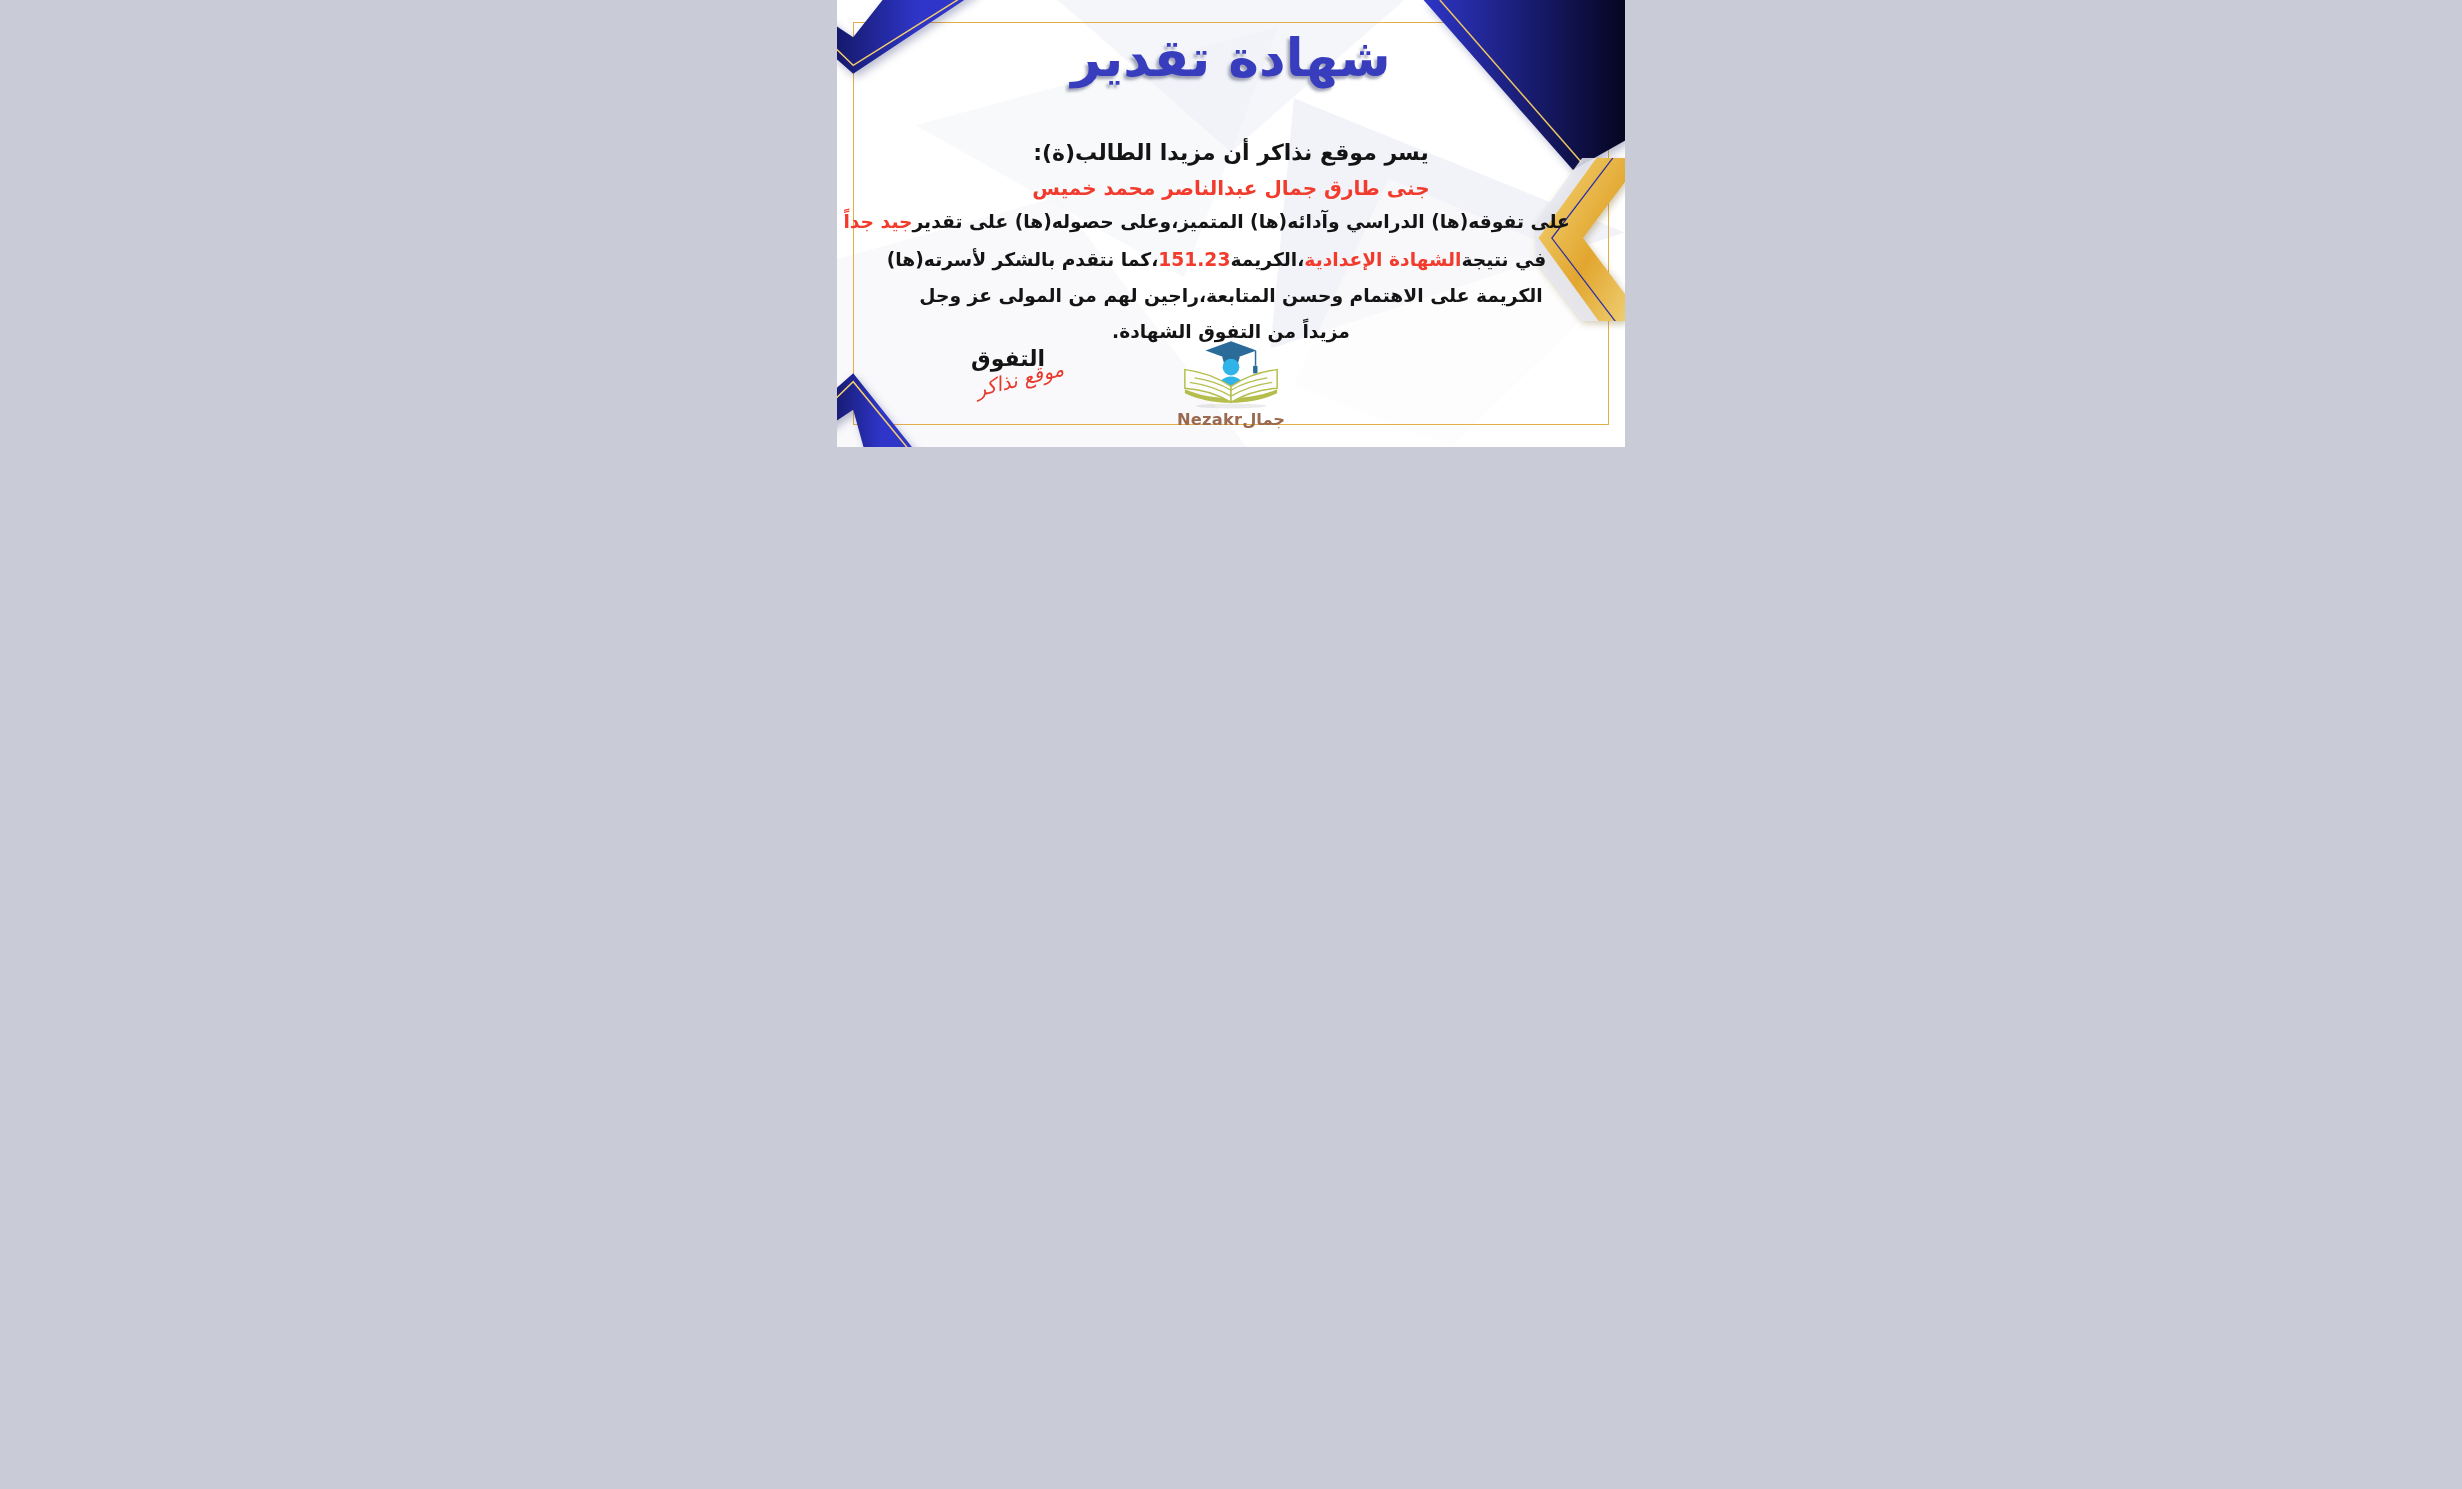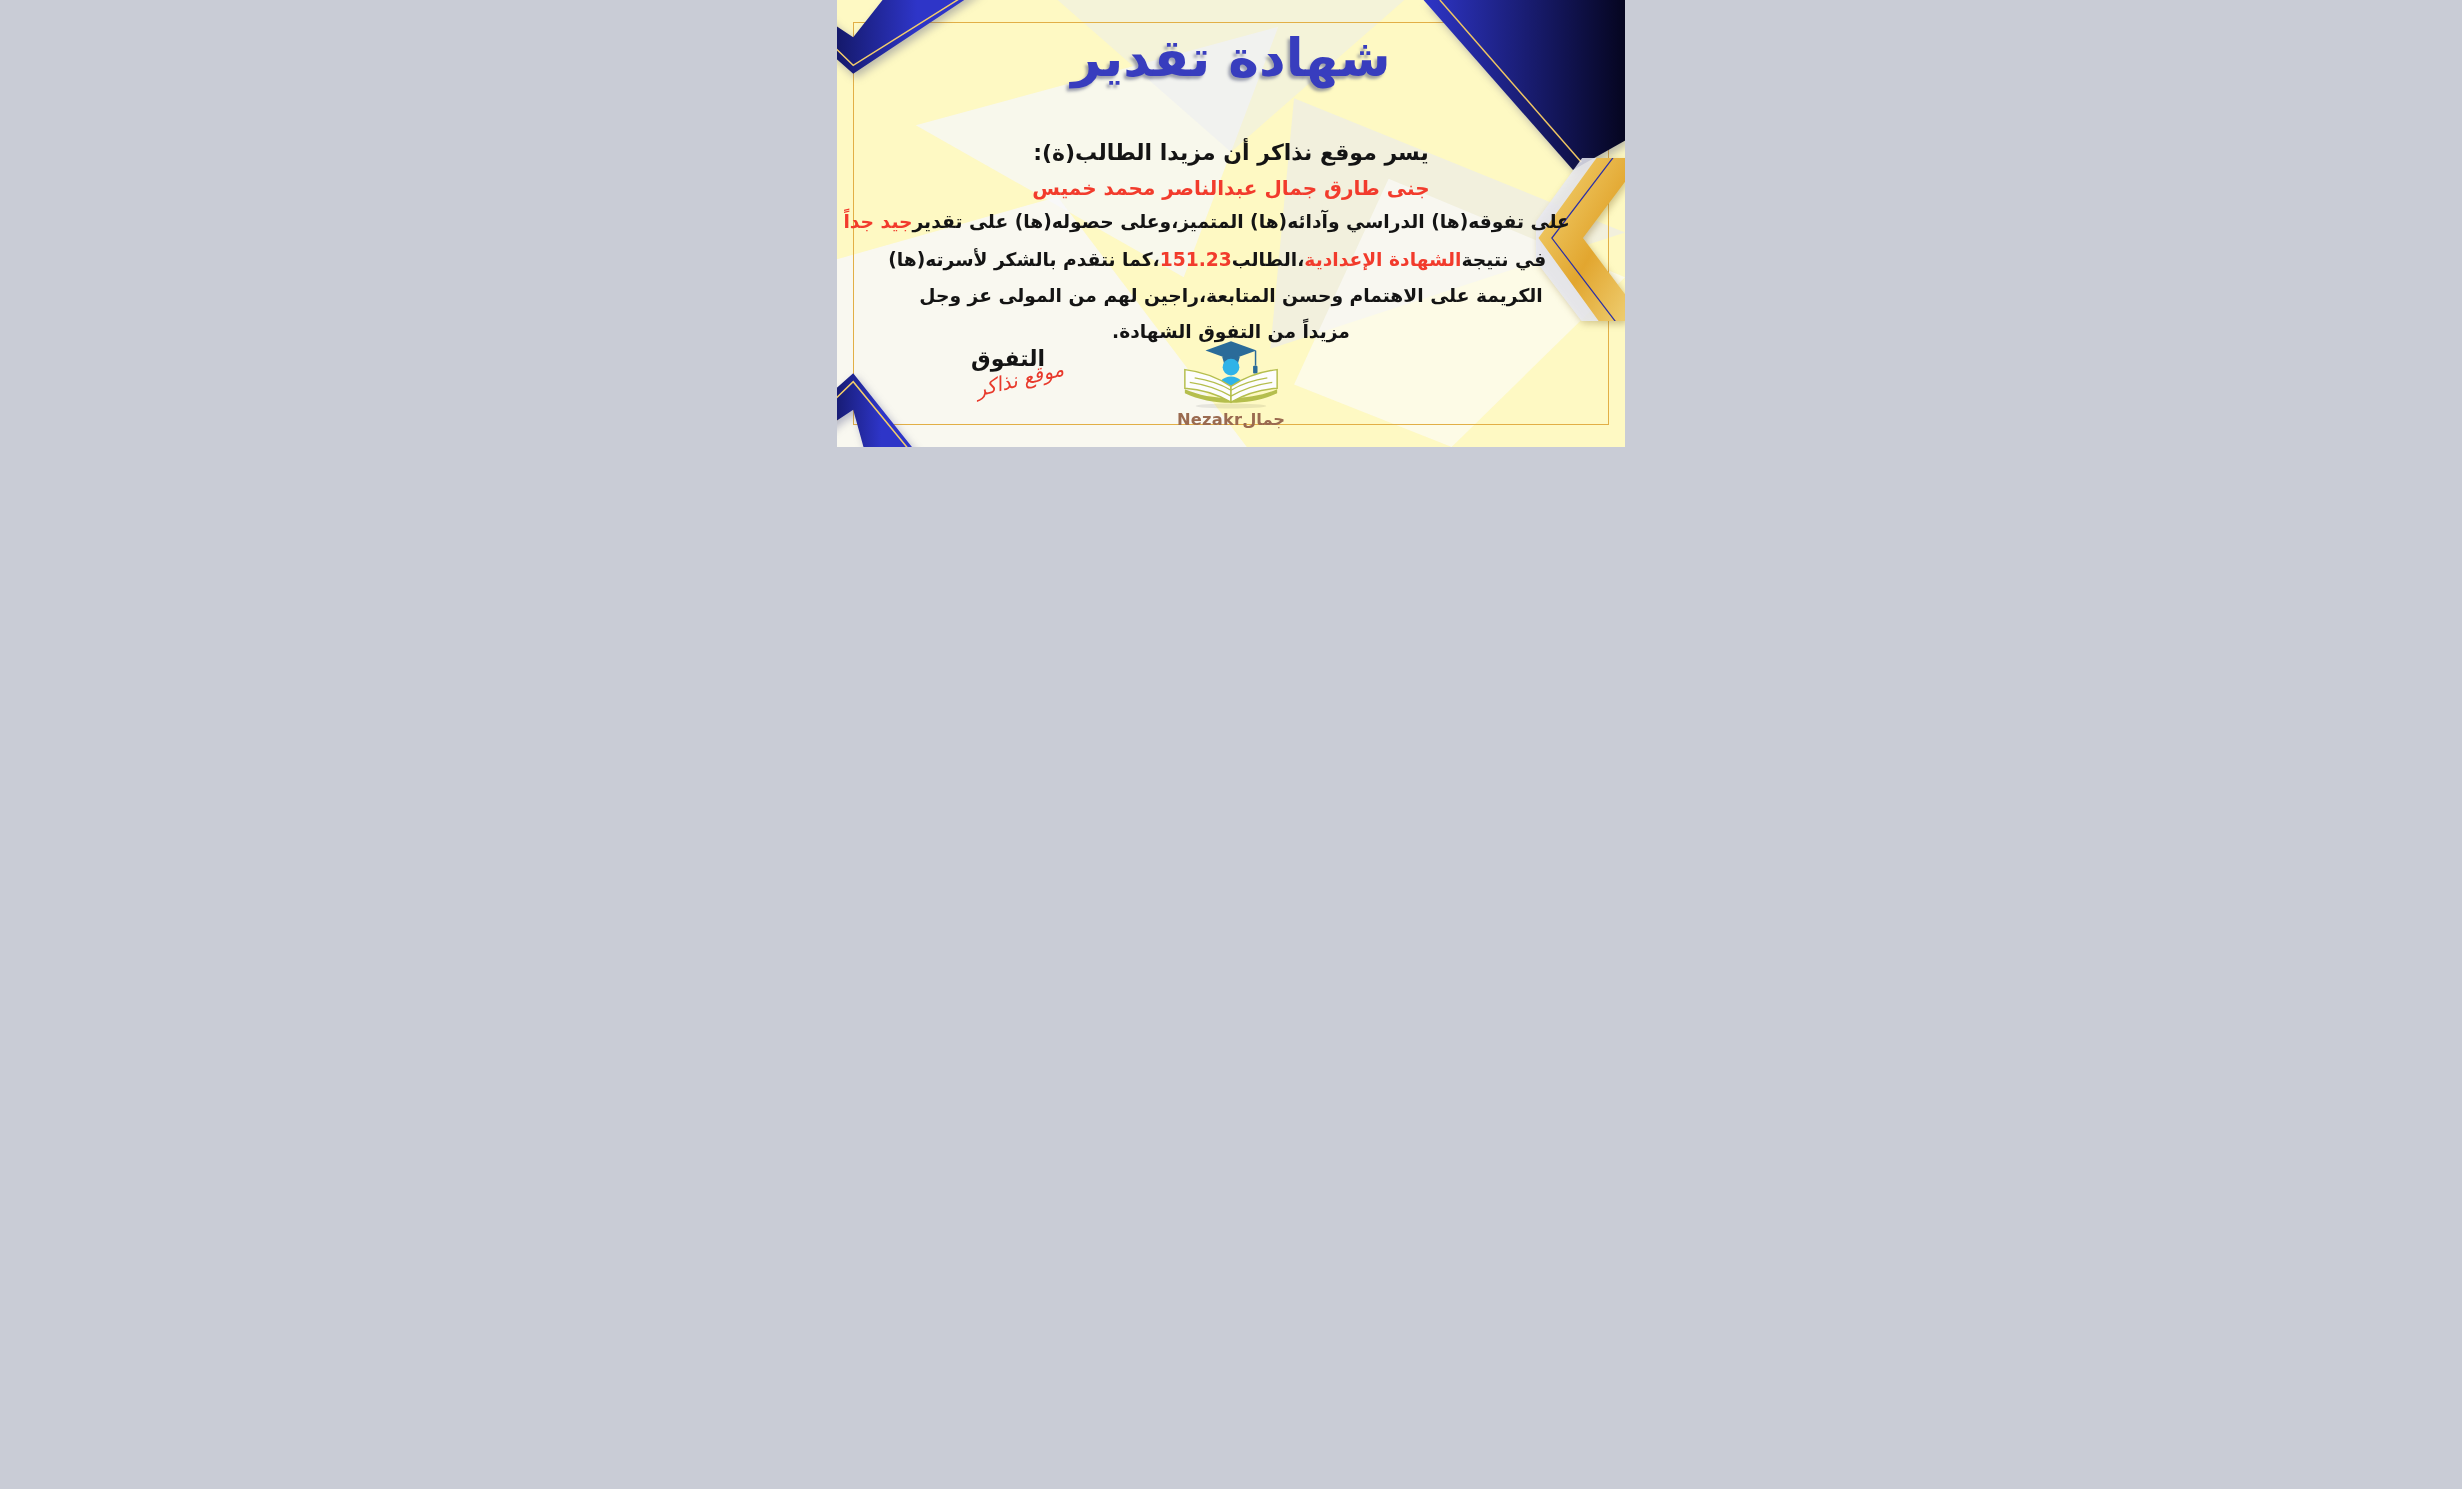--- a/index.html
+++ b/index.html
@@ -1,20 +1,20 @@
 <!DOCTYPE html>
 <html lang="ar" style="font-size:7.9px"><head>
 <meta charset="utf-8">
 <style>
   html,body{margin:0;padding:0;background:#c9ccd6;}
   .stage{
     position:relative;
     width:788px;height:447px;
     margin:0 auto;
-    background:#fef9c3;
+    background:#ffffff;
     overflow:hidden;
     font-family:"DejaVu Sans", sans-serif;
   }
   .abs{position:absolute;}
   
   .facet{position:absolute;inset:0;pointer-events:none;}
   .facet1{background:#F6F7FA;clip-path:polygon(10% 28%,56% 6%,44% 62%);opacity:.75;}
   .facet2{background:#E7E9F2;clip-path:polygon(58% 22%,100% 52%,55% 78%);opacity:.55;}
   .facet3{background:#F7F8FB;clip-path:polygon(0 58%,28% 44%,52% 100%,0 100%);opacity:.8;}
   .facet4{background:#E9EBF3;clip-path:polygon(28% 0,72% 0,50% 34%);opacity:.45;}
@@ -129,21 +129,21 @@
   <div class="abs txt student">جنى طارق جمال عبدالناصر محمد خميس</div>
 
   <div class="abs txt bodyline row1">
     <span>على تفوقه(ها) الدراسي وآدائه(ها) المتميز،وعلى حصوله(ها) على تقدير</span>
     <span class="red">جيد جداً</span>
   </div>
 
   <div class="abs txt bodyline row2">
     <span>في نتيجة</span>
     <span class="red">الشهادة الإعدادية</span>
-    <span>،الطالب</span>
+    <span>،الكريمة</span>
     <span class="red">151.23</span>
     <span>،كما نتقدم بالشكر لأسرته(ها)</span>
   </div>
 
   <div class="abs txt bodyline row3">الكريمة على الاهتمام وحسن المتابعة،راجين لهم من المولى عز وجل</div>
 
   <div class="abs txt bodyline row4">مزيداً من التفوق الشهادة.</div>
 
   <div class="abs txt sig-label">التفوق</div>
 

